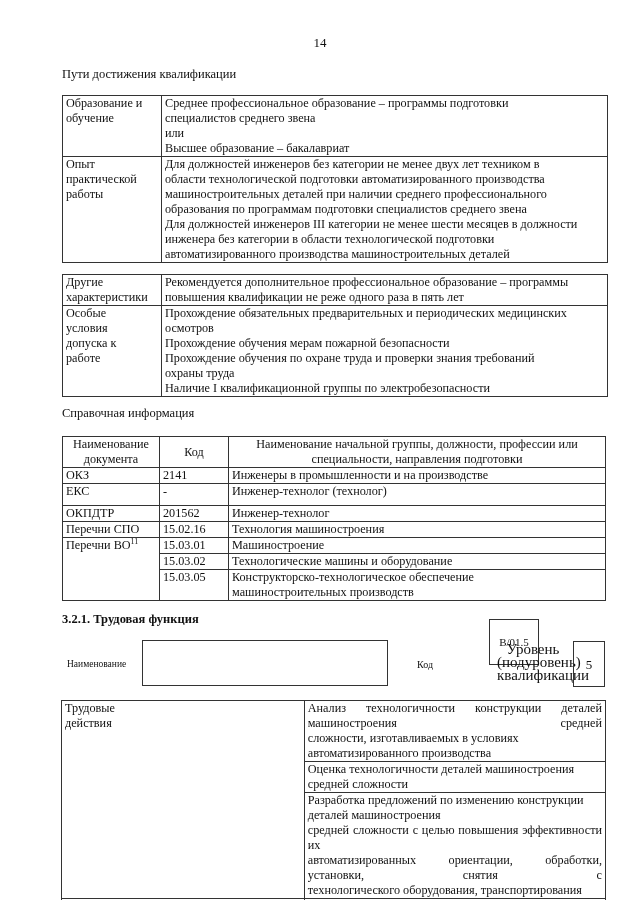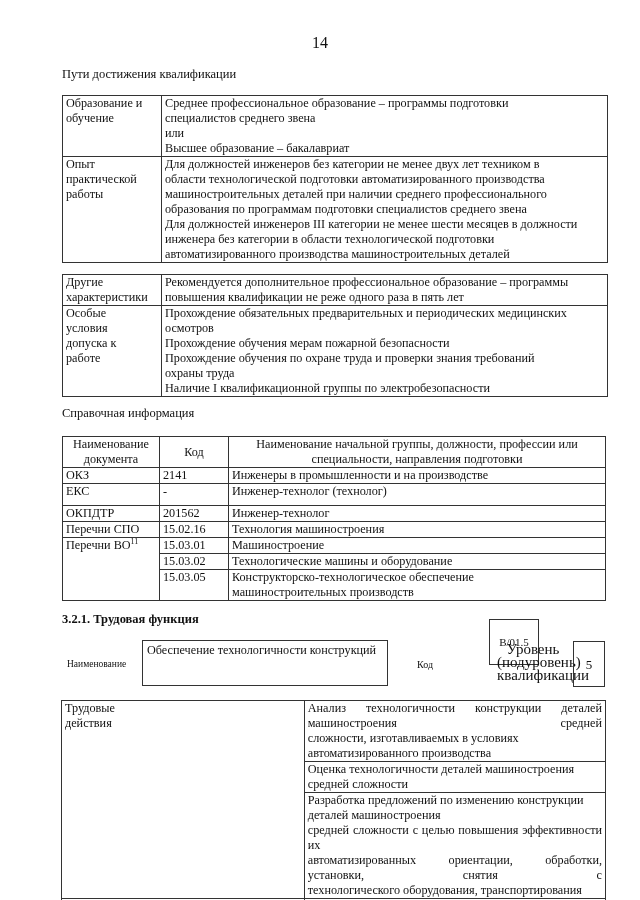--- a/index.html
+++ b/index.html
@@ -1,19 +1,19 @@
 <!DOCTYPE html>
 <html><head>
 <meta charset="utf-8">
 <style>
   html, body { margin:0; padding:0; background:#fff; }
   body { width:640px; height:900px; position:relative; overflow:hidden;
          font-family:"Liberation Serif","DejaVu Serif",serif; color:#111; font-size:12.2px; line-height:15px; }
   .abs { position:absolute; }
-  .page-num { left:0; width:640px; top:35px; text-align:center; font-size:16px; }
+  .page-num { left:0; width:640px; top:35px; text-align:center; font-size:13px; }
   .heading { left:62px; font-size:12.5px; }
   .heading.bold { font-weight:bold; }
   table { border-collapse:collapse; position:absolute; }
   td, th { border:1px solid #333; vertical-align:top; padding:0 3px; font-weight:normal; }
   .t1 { left:62px; top:95px; width:546px; }
   .t1 td:first-child { width:92px; }
   .t2 { left:62px; top:274px; width:546px; }
   .t2 td:first-child { width:92px; }
   .t3 { left:62px; top:436px; width:544px; }
   .t3 th { text-align:center; vertical-align:middle; }
@@ -154,21 +154,20 @@
       <span class="line">машиностроительных производств</span>
     </td>
   </tr>
 </tbody>
   </table>
 
 <div class="abs heading bold" style="top:612px">3.2.1. Трудовая функция</div>
 
 <div class="abs tf-label">Наименование</div>
 <div class="box tf-name">
-  <span class="line">Обеспечение технологичности конструкций</span>
 </div>
 <div class="abs tf-code-label">Код</div>
 <div class="box tf-code">B/01.5</div>
 <div class="abs tf-level-label">
   <span class="line">Уровень</span>
   <span class="line">(подуровень)</span>
   <span class="line">квалификации</span>
 </div>
 <div class="box tf-level">5</div>
 

